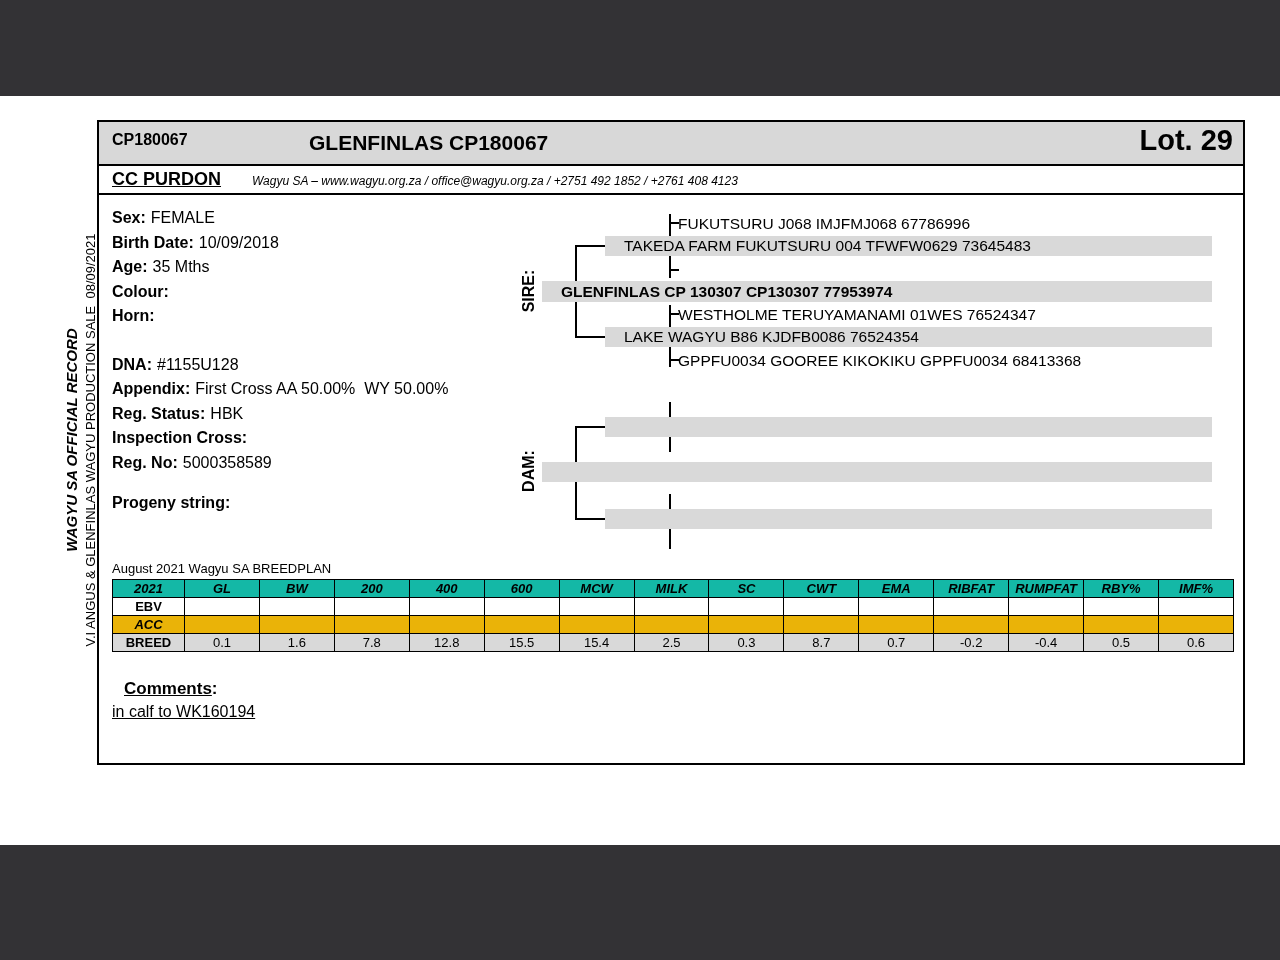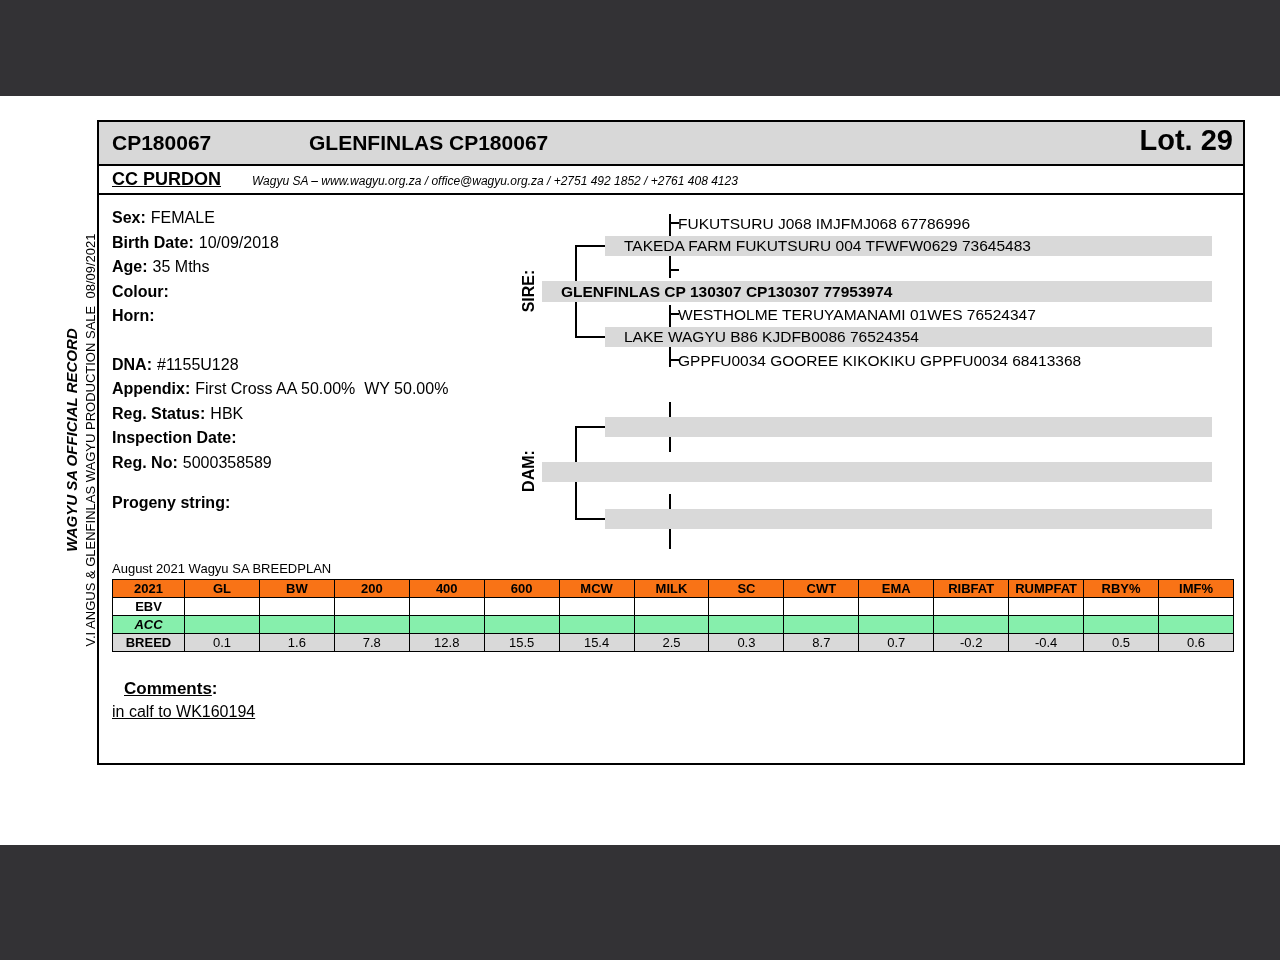--- a/index.html
+++ b/index.html
@@ -12,21 +12,21 @@
   .content { position:absolute; top:96px; left:0; width:1280px; height:749px; background:#ffffff; }
 
   
   .side-text { position:absolute; white-space:nowrap; transform:translate(-50%,-50%) rotate(-90deg); color:#000; }
   .side-line1 { left:71px; top:344px; font-size:15px; font-weight:bold; font-style:italic; }
   .side-line2 { left:90px; top:344px; font-size:13px; }
 
   .page { position:absolute; left:97px; top:24px; width:1148px; height:645px; border:2px solid #000; background:#fff; }
 
   .page-header { position:absolute; left:0; top:0; width:100%; height:44px; background:#d8d8d8; border-bottom:2px solid #000; }
-  .animal-id   { position:absolute; left:13px; top:9px;  font-size:21px; font-weight:bold; }
+  .animal-id   { position:absolute; left:13px; top:9px;  font-size:16px; font-weight:bold; }
   .animal-name { position:absolute; left:210px; top:9px; font-size:21px; font-weight:bold; }
   .lot         { position:absolute; right:10px; top:2px; font-size:29px; font-weight:bold; }
 
   .page-subheader { position:absolute; left:0; top:44px; width:100%; height:29px; background:#fff; border-bottom:2px solid #000; }
   .breeder  { position:absolute; left:13px; top:3px; font-size:18px; font-weight:bold; text-decoration:underline; }
   .org-info { position:absolute; left:153px; top:8px; font-size:12px; font-style:italic; }
 
   .details { position:absolute; left:13px; top:84px; width:430px; font-size:16px; line-height:24.5px; }
   .detail-line .dlabel { font-weight:bold; }
   .detail-line .dvalue { margin-left:5px; white-space:pre-wrap; }
@@ -37,23 +37,23 @@
   .tline { position:absolute; background:#000; }
   .pbar  { position:absolute; height:20px; background:#d9d9d9; font-size:15.5px; line-height:20px; padding-left:19px; white-space:nowrap; overflow:hidden; }
   .pbar.bold { font-weight:bold; height:21px; line-height:21px; }
   .ptext { position:absolute; font-size:15.5px; white-space:nowrap; }
   .ped-label { position:absolute; white-space:nowrap; transform:translate(-50%,-50%) rotate(-90deg); font-weight:bold; font-size:16px; }
 
   
   .bp-caption { position:absolute; left:13px; top:439px; font-size:13px; }
   .bp-table { position:absolute; left:13px; top:457px; width:1122px; border-collapse:collapse; table-layout:fixed; font-size:13px; }
   .bp-table th, .bp-table td { border:1px solid #000; height:18px; text-align:center; padding:0 1px; overflow:hidden; }
-  .bp-table th { background:#f97316; font-weight:bold; }
+  .bp-table th { background:#14b8a6; font-weight:bold;font-style:italic; }
   .bp-row-ebv td { background:#ffffff; }
-  .bp-row-acc td { background:#86efac; }
+  .bp-row-acc td { background:#eab308; }
   .bp-row-breed td { background:#d9d9d9; }
   .rowlabel { font-weight:bold; }
   .bp-row-acc .rowlabel { font-style:italic; }
 
   .comments { position:absolute; left:13px; top:557px; }
   .comments-label { font-size:17px; font-weight:bold;margin-left:12px; }
   .comments-label .u { text-decoration:underline; }
   .comments-text { margin-top:4px; font-size:16px;text-decoration:underline; }
 </style>
 </head>
@@ -82,21 +82,21 @@
 
       <div class="details">
         <div class="detail-line"><span class="dlabel">Sex:</span><span class="dvalue">FEMALE</span></div>
         <div class="detail-line"><span class="dlabel">Birth Date:</span><span class="dvalue">10/09/2018</span></div>
         <div class="detail-line"><span class="dlabel">Age:</span><span class="dvalue">35 Mths</span></div>
         <div class="detail-line"><span class="dlabel">Colour:</span><span class="dvalue"></span></div>
         <div class="detail-line"><span class="dlabel">Horn:</span><span class="dvalue"></span></div>
         <div class="detail-line gap-lg"><span class="dlabel">DNA:</span><span class="dvalue">#1155U128</span></div>
         <div class="detail-line"><span class="dlabel">Appendix:</span><span class="dvalue">First Cross AA 50.00%  WY 50.00%</span></div>
         <div class="detail-line"><span class="dlabel">Reg. Status:</span><span class="dvalue">HBK</span></div>
-        <div class="detail-line"><span class="dlabel">Inspection Date:</span><span class="dvalue"></span></div>
+        <div class="detail-line"><span class="dlabel">Inspection Cross:</span><span class="dvalue"></span></div>
         <div class="detail-line"><span class="dlabel">Reg. No:</span><span class="dvalue">5000358589</span></div>
         <div class="detail-line gap-md"><span class="dlabel">Progeny string:</span><span class="dvalue"></span></div>
       </div>
 
       <div class="tline" style="left:570px; top:92px;  width:2px; height:64px;"></div>
       <div class="tline" style="left:476px; top:124px; width:2px; height:92px;"></div>
       <div class="tline" style="left:570px; top:183px; width:2px; height:62px;"></div>
       <div class="tline" style="left:476px; top:305px; width:2px; height:93px;"></div>
       <div class="tline" style="left:570px; top:280px; width:2px; height:50px;"></div>
       <div class="tline" style="left:570px; top:372px; width:2px; height:55px;"></div>

